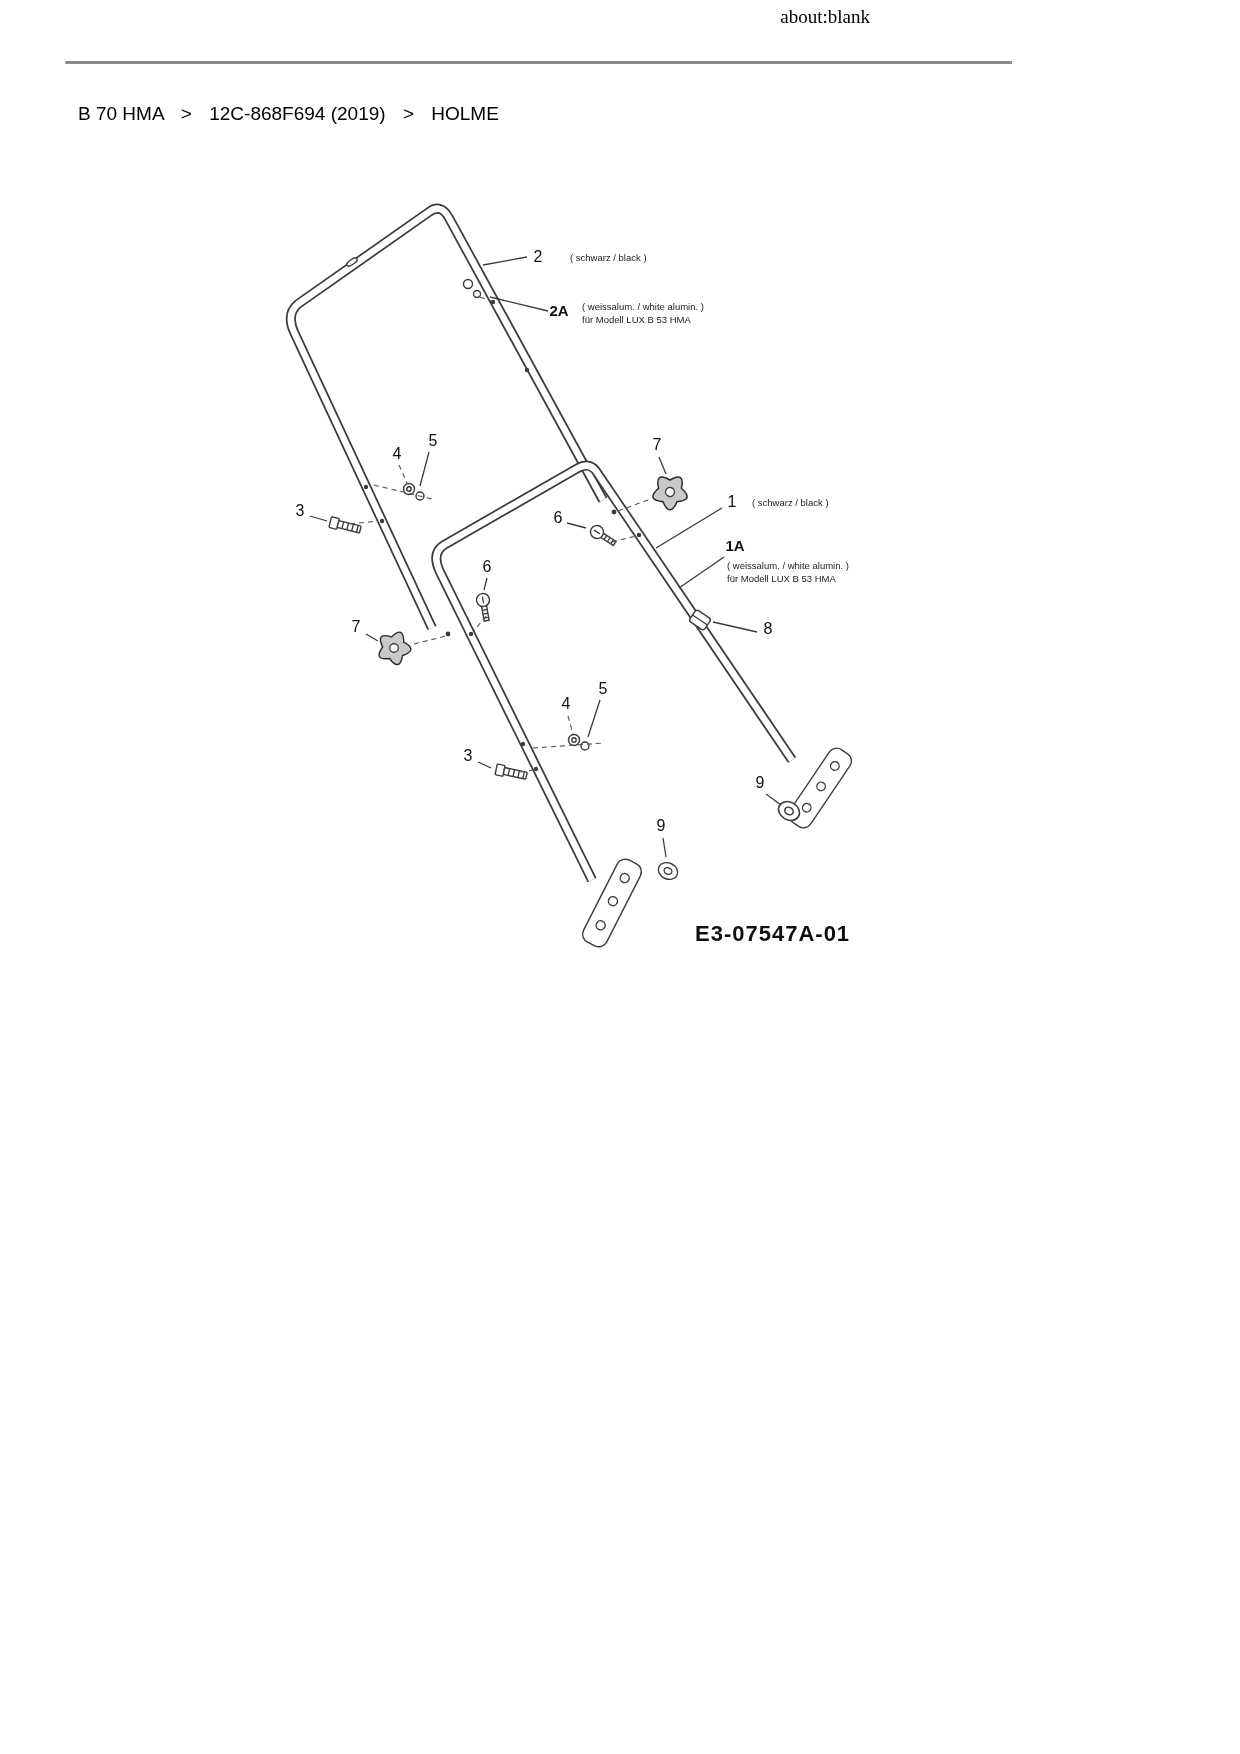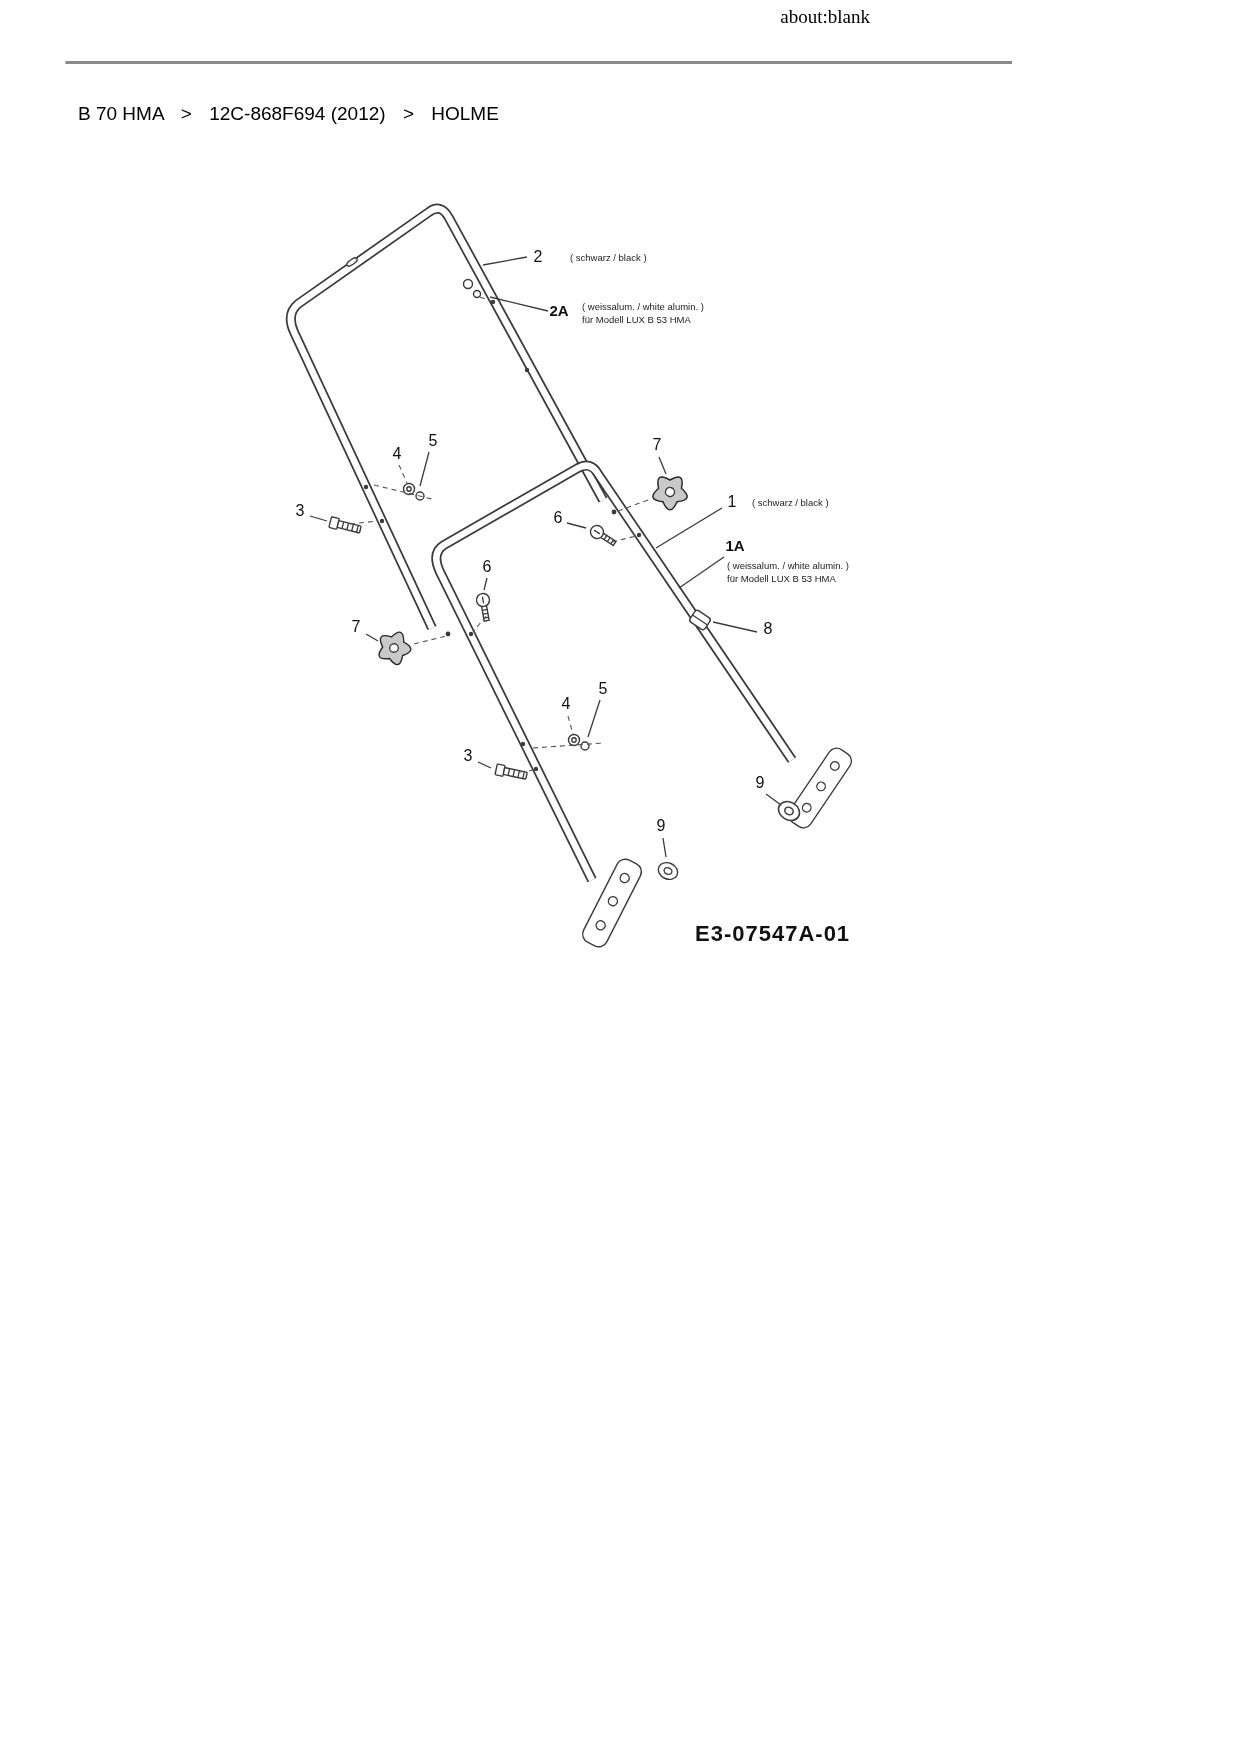--- a/index.html
+++ b/index.html
@@ -66,21 +66,21 @@
 
 <div class="page">
 
   <div class="corner-label">about:blank</div>
 
   <div class="header-rule"></div>
 
   <div class="breadcrumb">
     <span>B 70 HMA</span>
     <span class="sep">&gt;</span>
-    <span>12C-868F694 (2012)</span>
+    <span>12C-868F694 (2019)</span>
     <span class="sep">&gt;</span>
     <span>HOLME</span>
   </div>
 
   <svg class="diagram" width="1240" height="1100" viewBox="0 0 1240 1100">
 
     <defs>
       <g id="knob">
         <path class="partDark" d="M 9.7 -7.1 Q 26 0 9.7 7.1 Q 8 24.7 -3.7 11.4 Q -21 15.3 -12 0 Q -21 -15.3 -3.7 -11.4 Q 8 -24.7 9.7 -7.1 Z"></path>
         <circle class="part" cx="0" cy="0" r="4.5"></circle>

